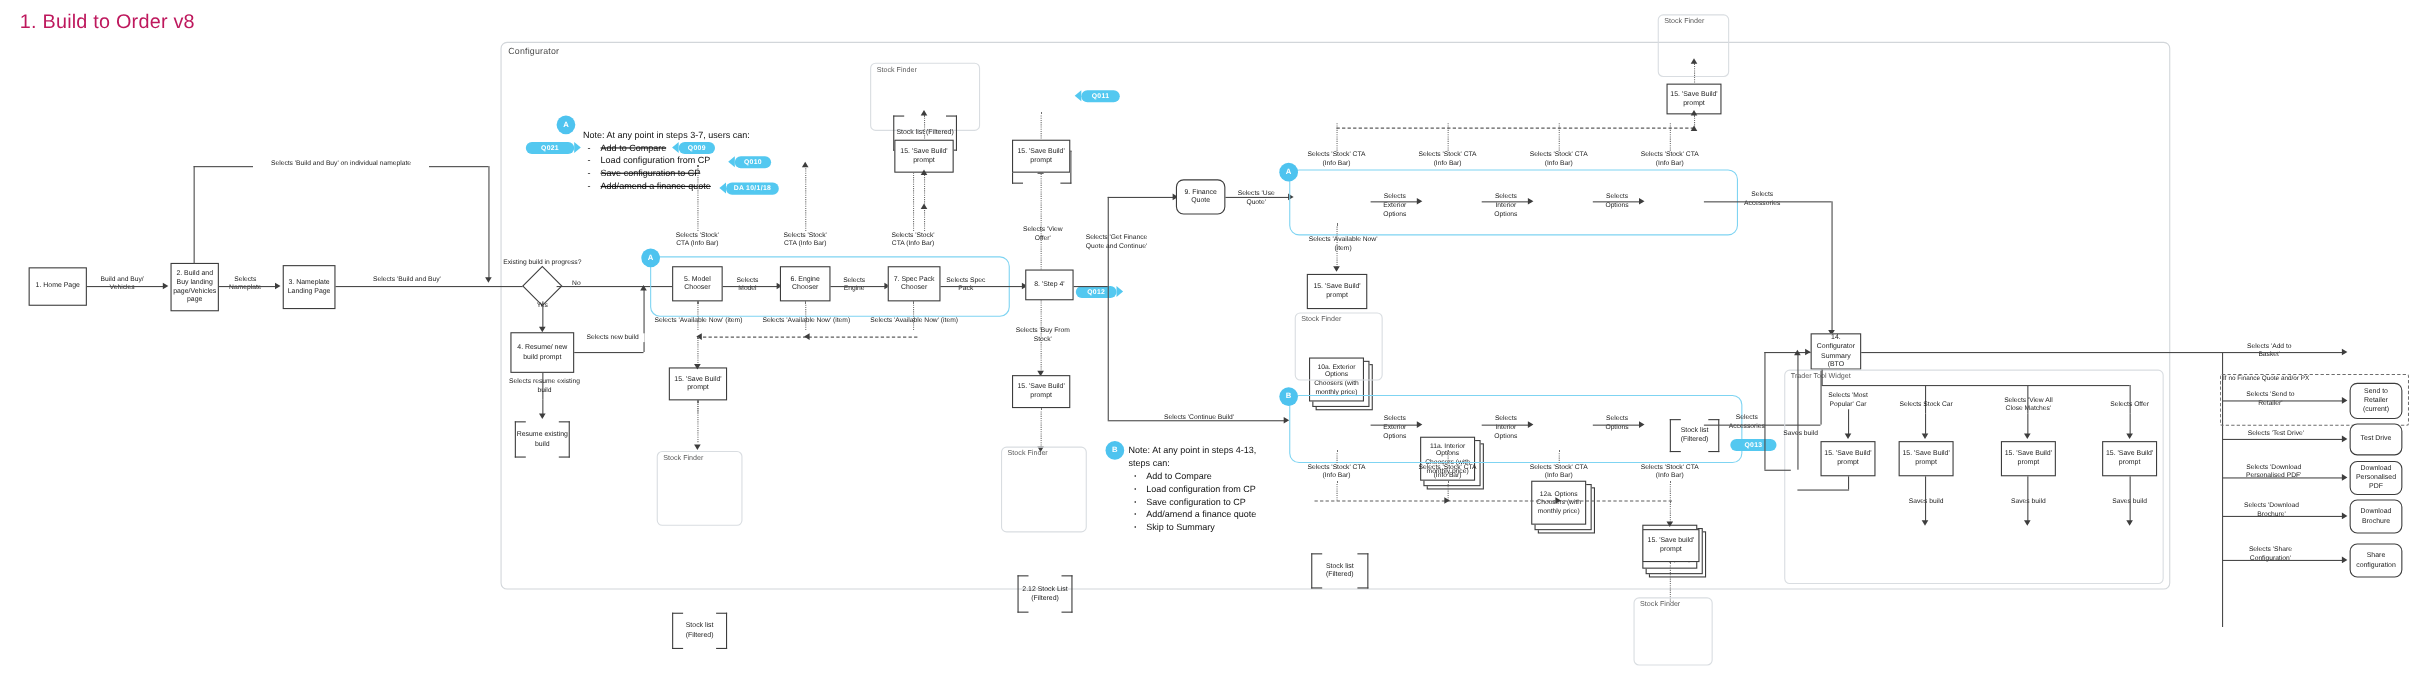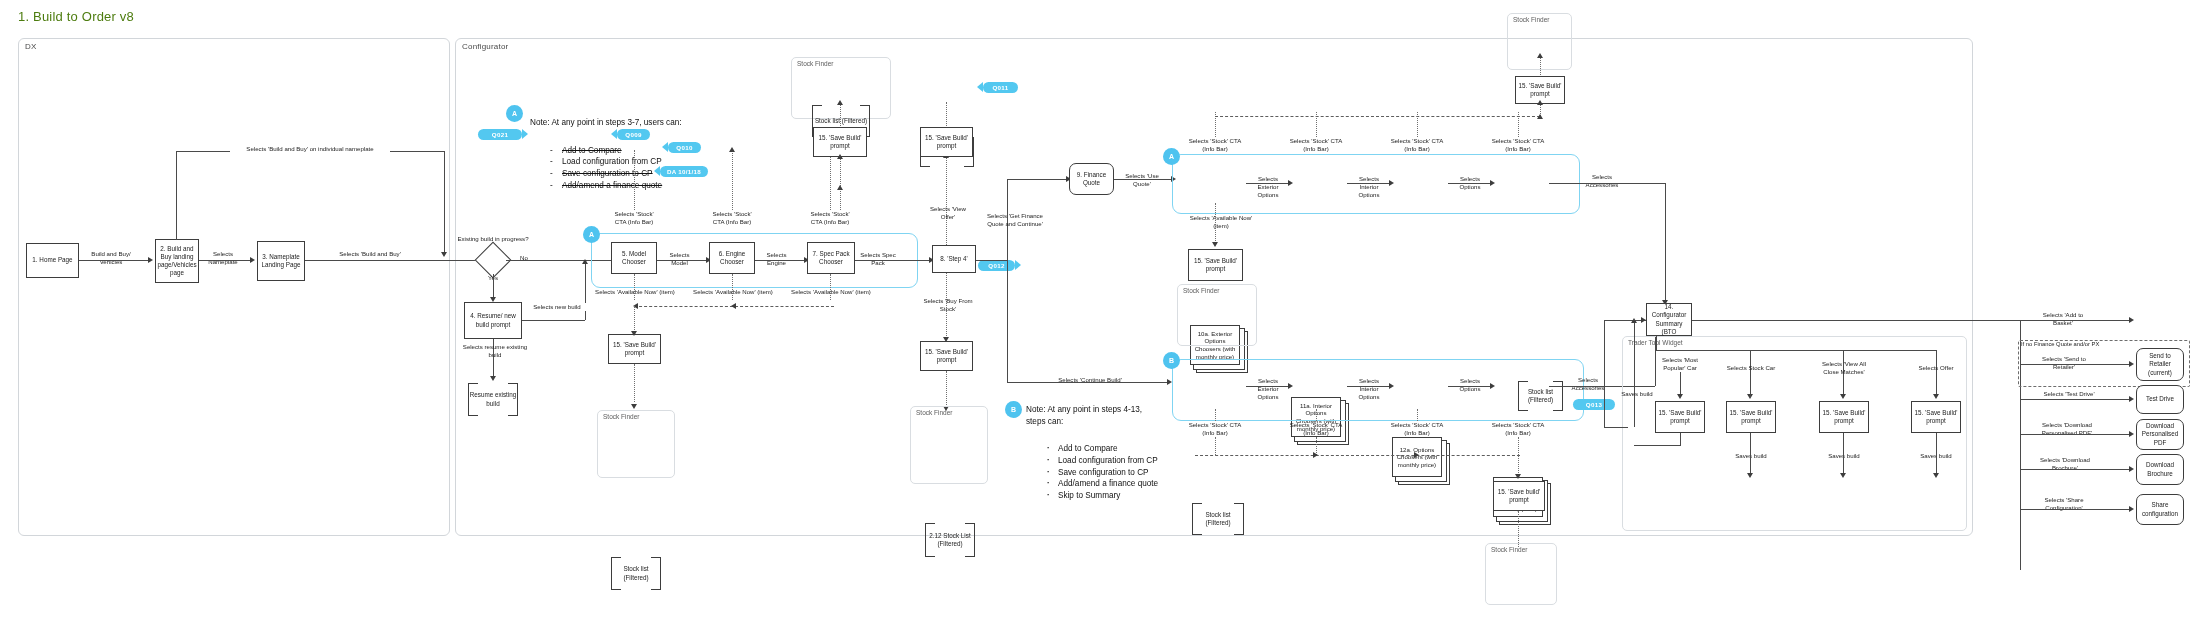--- a/index.html
+++ b/index.html
@@ -1,21 +1,21 @@
 <!DOCTYPE html>
 <html><head>
 <meta charset="utf-8">
 <style>
   html,body{margin:0;padding:0;background:#ffffff;}
   body{font-family:"Liberation Sans","DejaVu Sans",sans-serif;color:#111;}
   #canvas{position:relative;width:2200px;height:624px;background:#fff;overflow:hidden;}
   .abs{position:absolute;box-sizing:border-box;}
 
   
-  #page-title{left:18px;top:9px;font-size:13px;letter-spacing:.2px;color:#4d7c0f;text-align:right;}
+  #page-title{left:18px;top:9px;font-size:18px;letter-spacing:.2px;color:#be185d;text-align:right;}
 
   
   .lane{border:1px solid #d2d6da;border-radius:6px;background:#fff;}
   .lane-label{position:absolute;left:6px;top:3px;font-size:8px;color:#4a4a4a;letter-spacing:.2px;}
 
   .subframe{border:1px solid #d9dde1;border-radius:5px;background:transparent;}
   .subframe-label{position:absolute;left:5px;top:2px;font-size:6.5px;color:#5b5b5b;}
 
   .dashframe{border:1px dashed #6d6d6d;border-radius:2px;background:transparent;}
 
@@ -70,37 +70,34 @@
   
   .tag{background:#53c8f0;color:#fff;font-size:6.2px;font-weight:bold;border-radius:8px;
        display:flex;align-items:center;justify-content:center;letter-spacing:.3px;height:11px;}
   .tag.ptL::before{content:"";position:absolute;left:-6px;top:0;width:0;height:0;
        border-top:5.5px solid transparent;border-bottom:5.5px solid transparent;border-right:6px solid #53c8f0;}
   .tag.ptR::after{content:"";position:absolute;right:-6px;top:0;width:0;height:0;
        border-top:5.5px solid transparent;border-bottom:5.5px solid transparent;border-left:6px solid #53c8f0;}
 
   
   .note{position:absolute;font-size:8.2px;line-height:1.42;color:#111;}
-  .note ul{margin:16px;padding-left:0;list-style:none;}
+  .note ul{margin:0;padding-left:0;list-style:none;}
   .note li{position:relative;padding-left:16px;}
   .note li:before{content:"-";position:absolute;left:4px;}
   .note li.dot:before{content:"\00b7";left:5px;font-weight:bold;}
   .strike{text-decoration:line-through;text-decoration-color:#111;}
   .note-head{margin-bottom:0px;}
 </style>
 </head>
 <body>
 
 <div id="canvas">
 
   <div class="abs" id="page-title">1. Build to Order v8</div>
 
-  <div class="abs lane" style="left:18px;top:38px;width:432px;height:498px;">
-    <span class="lane-label">DX</span>
-  </div>
   <div class="abs lane" style="left:455px;top:38px;width:1518px;height:498px;">
     <span class="lane-label">Configurator</span>
   </div>
 
   <div class="abs node" style="left:26px;top:243px;width:53px;height:35px;">1. Home Page</div>
   <div class="abs elbl" style="left:82px;top:250px;width:58px;">Build and Buy/ Vehicles</div>
   <div class="abs ln h" style="left:79px;top:260px;width:72px;"></div>
   <div class="abs arr arr-r" style="left:148px;top:257px;"></div>
 
   <div class="abs node" style="left:155px;top:239px;width:44px;height:44px;">2. Build and Buy landing page/Vehicles page</div>

